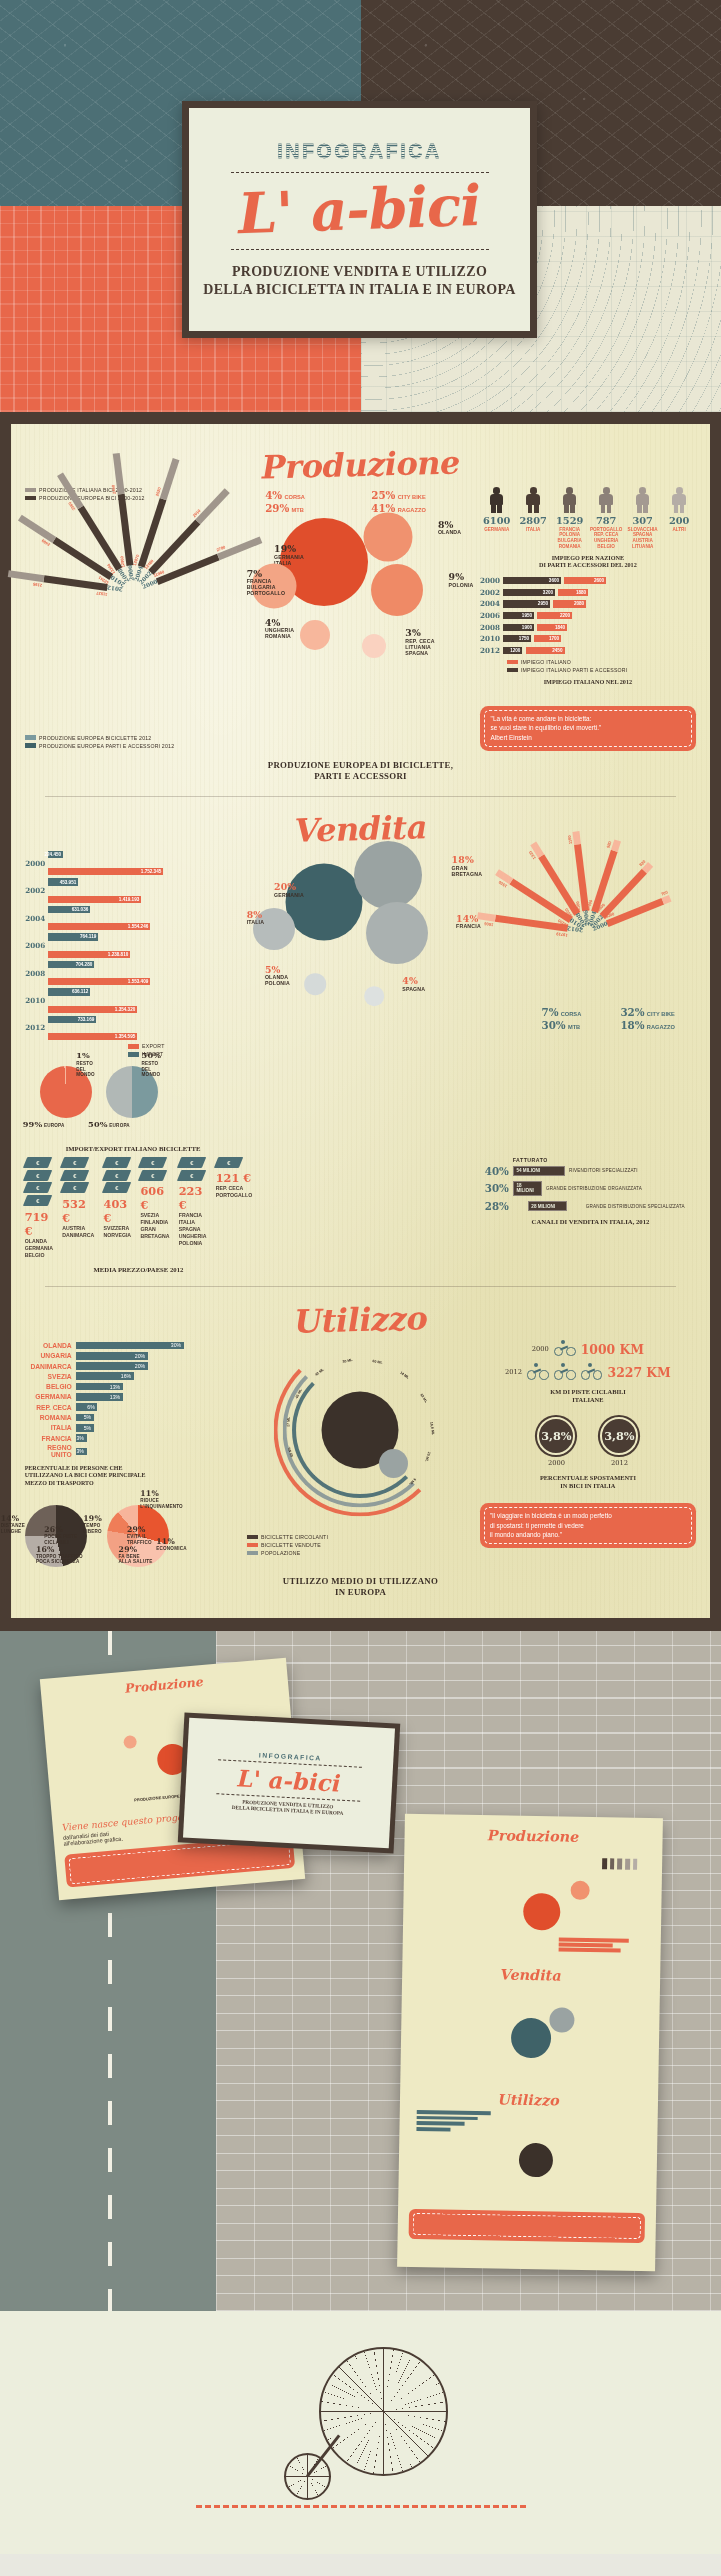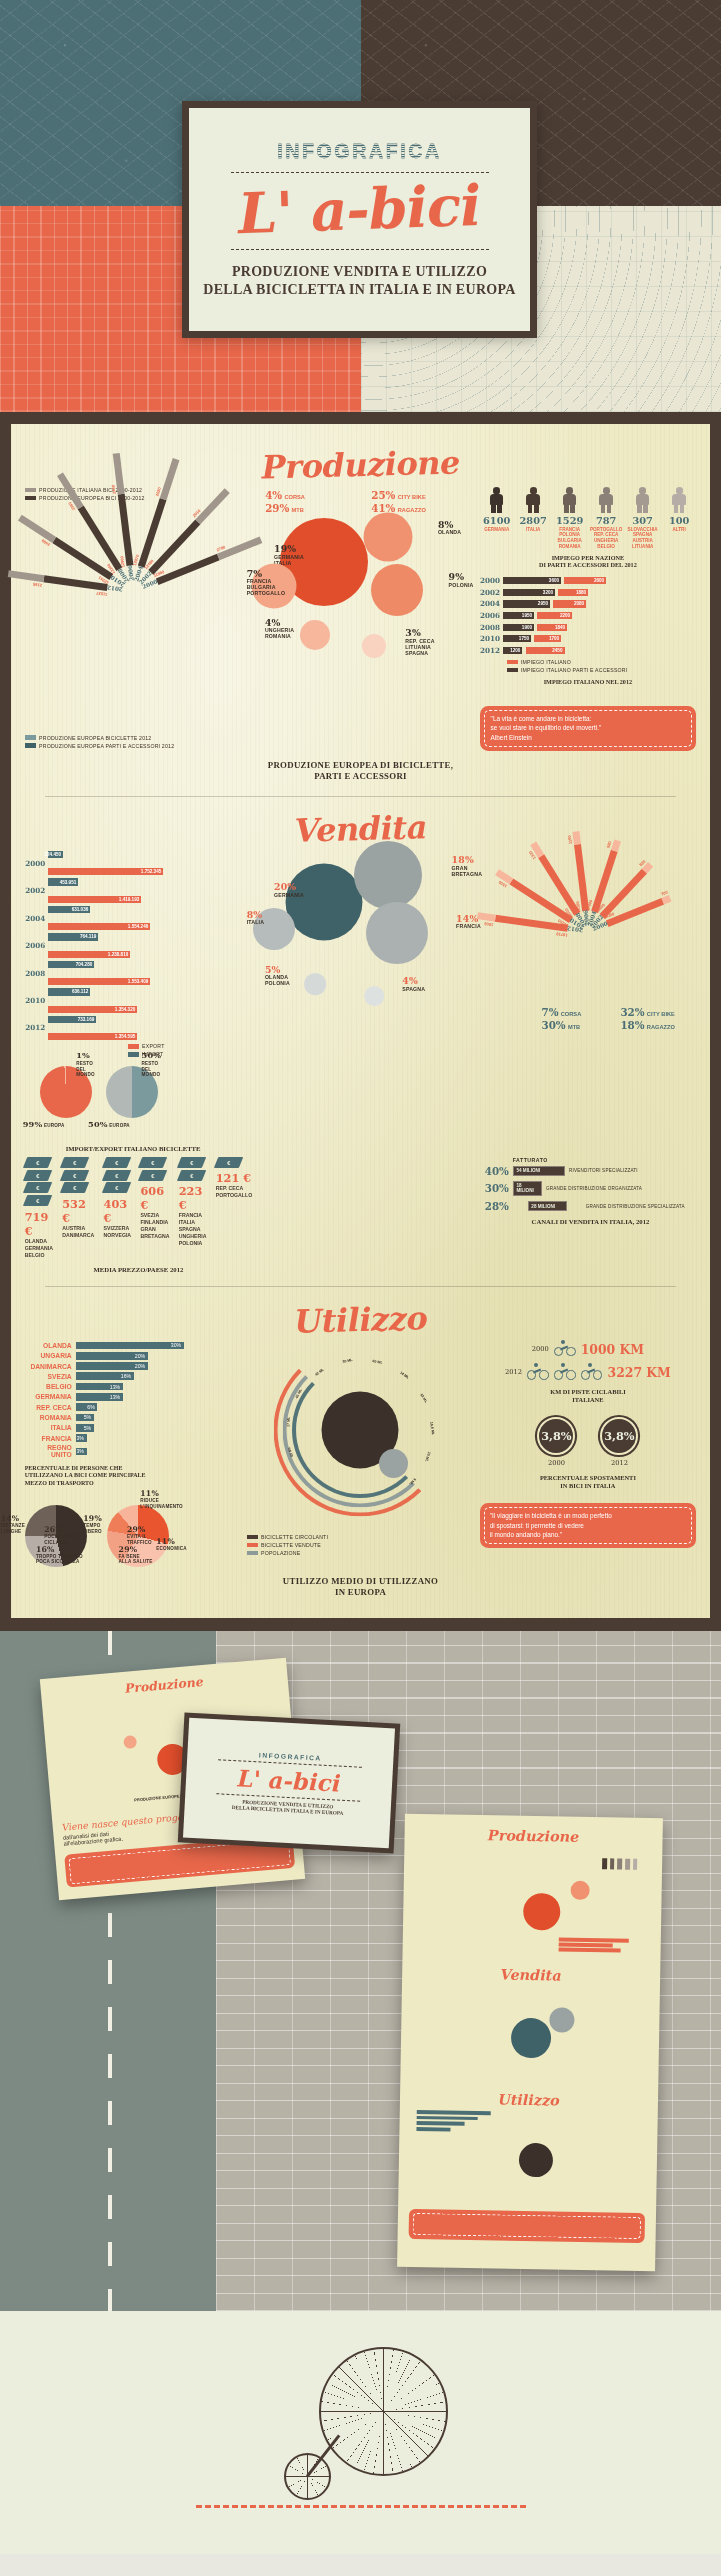--- a/index.html
+++ b/index.html
@@ -371,21 +371,21 @@
                 </div>
                 <div class="person">
                   <div class="pfig">
                     <div style="width:7.2px;height:6.7px;border-radius:50% 50% 40% 40%;background:#b5ada6;margin:0 auto"></div>
                     <div style="width:13.4px;height:10.3px;border-radius:3.6px 3.6px 1px 1px;background:#b5ada6;margin-top:0.5px"></div>
                     <div style="display:flex;gap:1.5px;justify-content:center;margin-top:0.5px">
                       <div style="width:4.6px;height:8.2px;background:#b5ada6"></div>
                       <div style="width:4.6px;height:8.2px;background:#b5ada6"></div>
                     </div>
                   </div>
-                  <div class="pnum">100</div>
+                  <div class="pnum">200</div>
                   <div class="pcountry" style="white-space:pre-line">ALTRI</div>
                 </div>
               </div>
           <div style="text-align:center;font-family:'Liberation Serif',serif;font-weight:700;font-size:6.2px;color:#3b2f27;margin:4.1px 0 7.2px;line-height:1.25;">
             <div>IMPIEGO PER NAZIONE</div>
             <div>DI PARTI E ACCESSORI DEL 2012</div>
           </div>
           <div id="prod-emp">
                 <div class="hb-row">
                   <span class="hb-year">2000</span>

